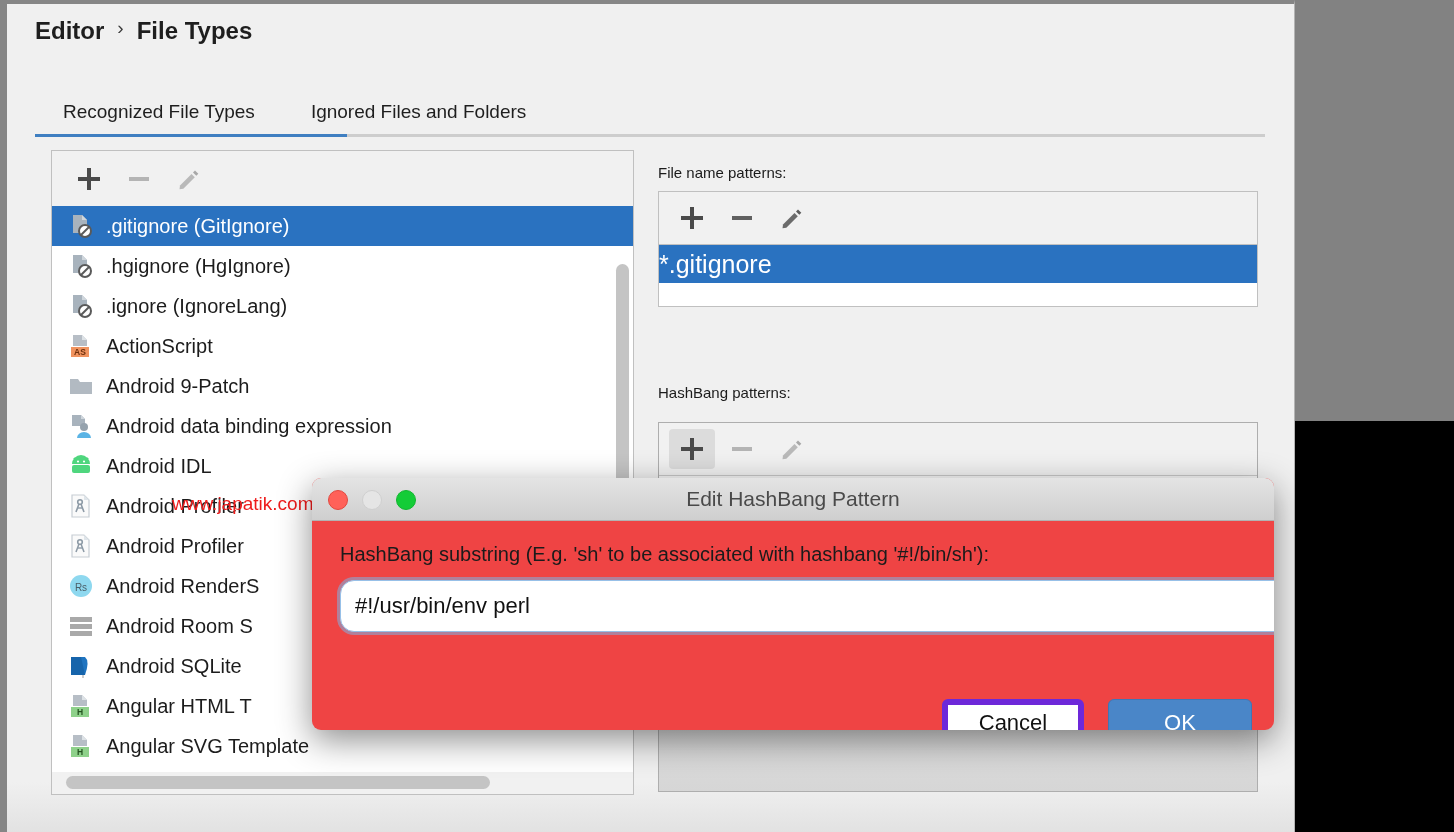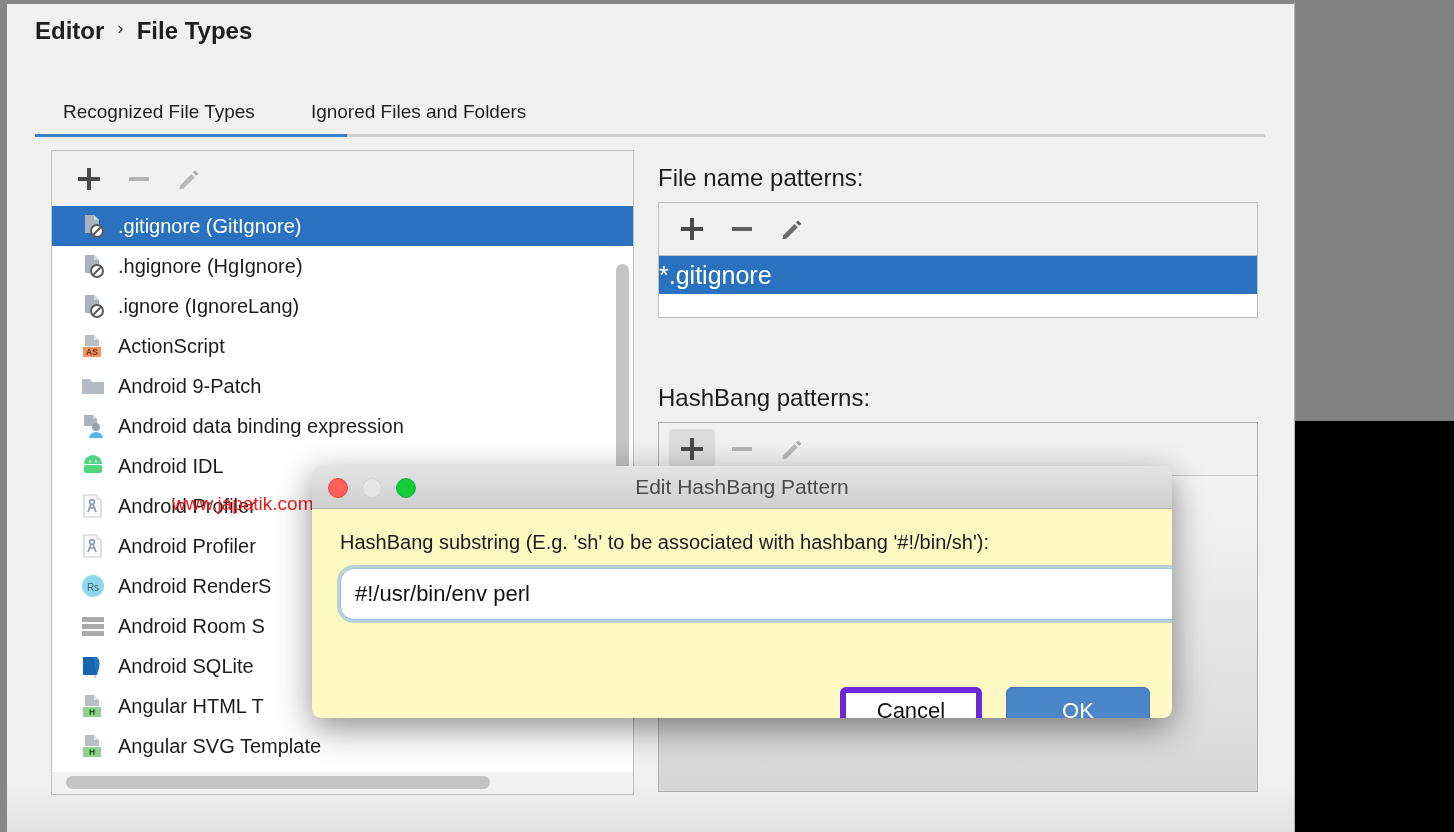--- a/index.html
+++ b/index.html
@@ -128,21 +128,21 @@
   .list-box {
     position: absolute;
     left: 0px; top: 55px;
     width: 581px; height: 567px;
     background: #fff;
     overflow: hidden;
   }
   .list-row {
     display: flex; align-items: center;
     height: 40px;
-    padding-left: 28px;
+    padding-left: 16px;
     gap: 12px;
     font-size: 20px;
     color: #1c1c1c;
     white-space: nowrap;
     cursor: default;
   }
   .list-row.selected {
     background: #2a72c0;
     color: #fff;
   }
@@ -178,21 +178,21 @@
     border-radius: 7px;
   }
 
   
   .right-col {
     position: absolute;
     left: 651px; top: 160px;
     width: 600px;
   }
   .field-label {
-    font-size: 24px;
+    font-size: 15px;
     color: #1b1b1b;
     margin-bottom: 10px;
   }
   .sub-panel {
     border: 1px solid #c0c0c0;
     background: #f1f1f1;
   }
   .sub-toolbar {
     height: 52px;
     display: flex; align-items: center;
@@ -231,23 +231,23 @@
   
   .win-bottom-sheen {
     position: absolute;
     left: 0; bottom: 0; width: 100%; height: 50px;
     background: linear-gradient(#f0f0f0, #e2e2e2);
   }
 
   
   .dialog {
     position: absolute;
-    left: 312px; top: 466px;
-    width: 860px; height: 252px;
-    background: #fef9c3;
+    left: 312px; top: 478px;
+    width: 962px; height: 252px;
+    background: #ef4444;
     border-radius: 9px;
     box-shadow: 0 10px 34px rgba(0,0,0,0.45);
     overflow: hidden;
   }
   .dlg-titlebar {
     position: relative;
     height: 43px;
     background: linear-gradient(#e4e4e4, #cfcfcf);
     border-bottom: 1px solid #b2b2b2;
     display: flex; align-items: center;

